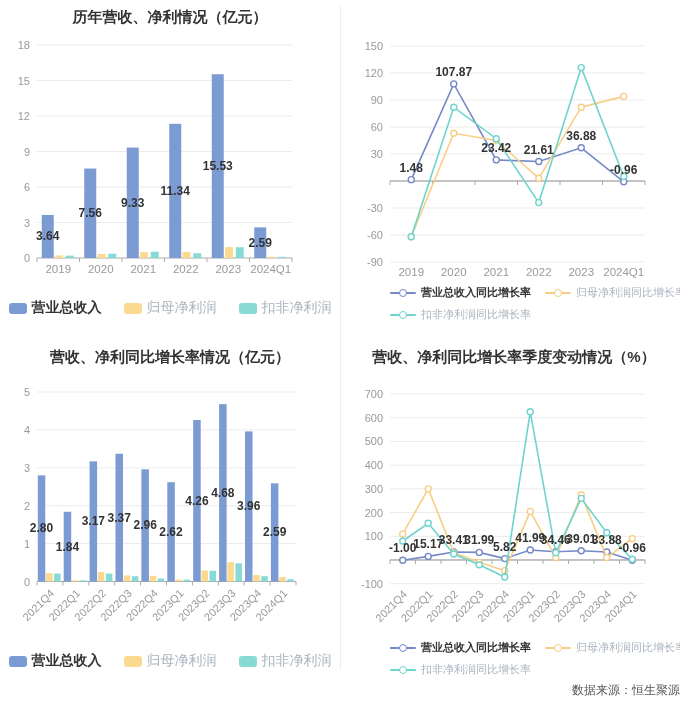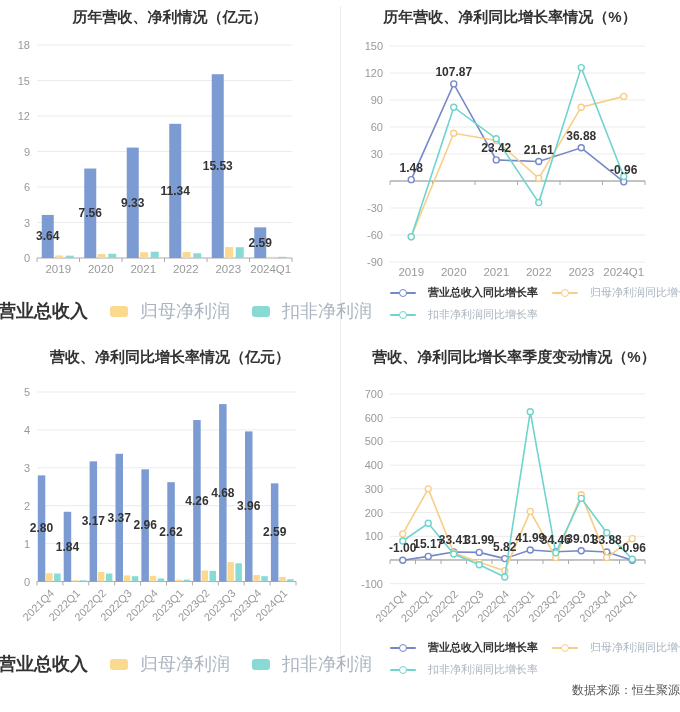--- a/index.html
+++ b/index.html
@@ -1,42 +1,41 @@
 <!DOCTYPE html>
 <html><head>
 <meta charset="utf-8">
 <style>
   html,body{margin:0;padding:0;background:#fff;}
   .page{position:relative;width:680px;height:712px;background:#fff;overflow:hidden;
         font-family:"Liberation Sans","DejaVu Sans",sans-serif;}
   .vdivider{position:absolute;left:340px;top:6px;width:1px;height:664px;background:#ededed;}
   .chart-title{position:absolute;width:340px;text-align:center;font-size:15px;font-weight:700;color:#333;}
   svg.chart{position:absolute;}
-  .legend{position:absolute;display:flex;align-items:flex-end;font-size:18px;color:#333;}
+  .legend{position:absolute;display:flex;align-items:flex-end;font-size:14px;color:#333;}
   .lg-center{justify-content:center;gap:22px;}
   .lg-col{flex-direction:column;align-items:flex-start;gap:7px;padding-left:50px;font-size:11px;}
   .lg-row{display:flex;gap:14px;align-items:center;}
-  .lg-item{display:flex;align-items:center;gap:12px;cursor:pointer;white-space:nowrap;}
+  .lg-item{display:flex;align-items:center;gap:5px;cursor:pointer;white-space:nowrap;}
   .lg-item.active{color:#333;font-weight:700;}
   .lg-item.inactive{color:#aab4bf;}
   .sw{width:18px;height:11px;border-radius:3px;flex:0 0 auto;}
   .lsw{position:relative;width:26px;height:10px;flex:0 0 auto;}
   .lsw .ln{position:absolute;left:0;right:0;top:4px;height:2px;border-radius:1px;}
   .lsw .cir{position:absolute;left:9px;top:1px;width:8px;height:8px;border-radius:50%;
             background:#fff;border:1.5px solid;box-sizing:border-box;}
   .footer{position:absolute;left:0;top:682px;width:680px;text-align:right;font-size:12px;color:#555;}
 </style>
 </head>
 <body>
 
 <div class="page">
   <div class="vdivider"></div>
 
   <div class="chart-title" style="left:0;top:8px">历年营收、净利情况（亿元）</div>
-  <div class="chart-title" style="left:340px;top:8px">历年营收、净利同比增长率情况（%）</div>
   <div class="chart-title" style="left:0;top:348px">营收、净利同比增长率情况（亿元）</div>
   <div class="chart-title" style="left:344px;top:348px">营收、净利同比增长率季度变动情况（%）</div>
 
   <svg id="c0" class="chart" style="left:0;top:0" width="340" height="335">
       <text x="30" y="262" font-size="11" fill="#999999" font-family="Liberation Sans, DejaVu Sans, sans-serif" text-anchor="end">0</text>
       <line x1="37" y1="222.5" x2="292" y2="222.5" stroke="#ebebeb" stroke-width="1"></line>
       <text x="30" y="226.5" font-size="11" fill="#999999" font-family="Liberation Sans, DejaVu Sans, sans-serif" text-anchor="end">3</text>
       <line x1="37" y1="187" x2="292" y2="187" stroke="#ebebeb" stroke-width="1"></line>
       <text x="30" y="191" font-size="11" fill="#999999" font-family="Liberation Sans, DejaVu Sans, sans-serif" text-anchor="end">6</text>
       <line x1="37" y1="151.5" x2="292" y2="151.5" stroke="#ebebeb" stroke-width="1"></line>

